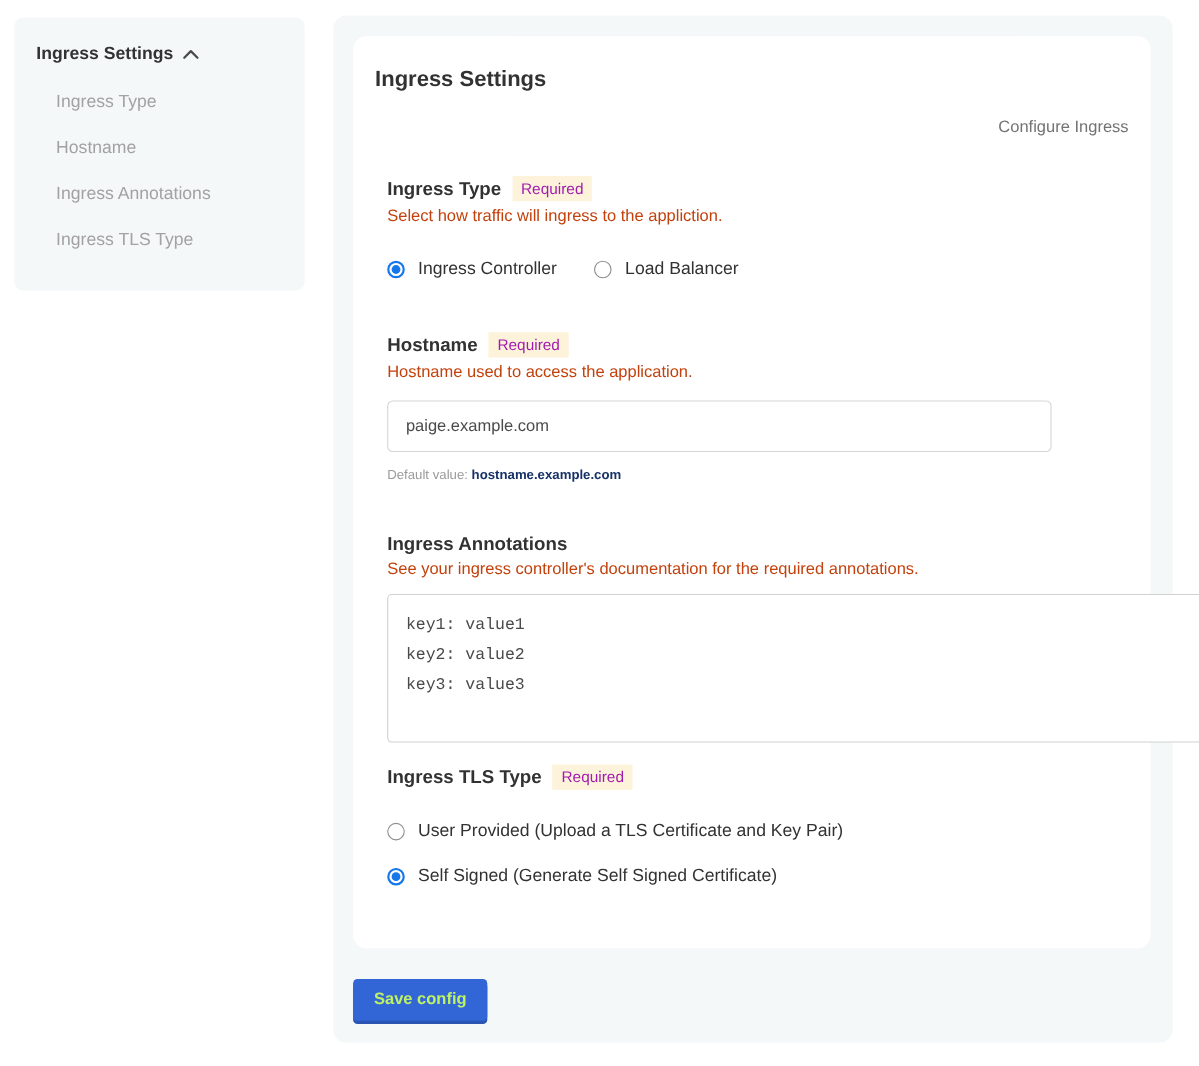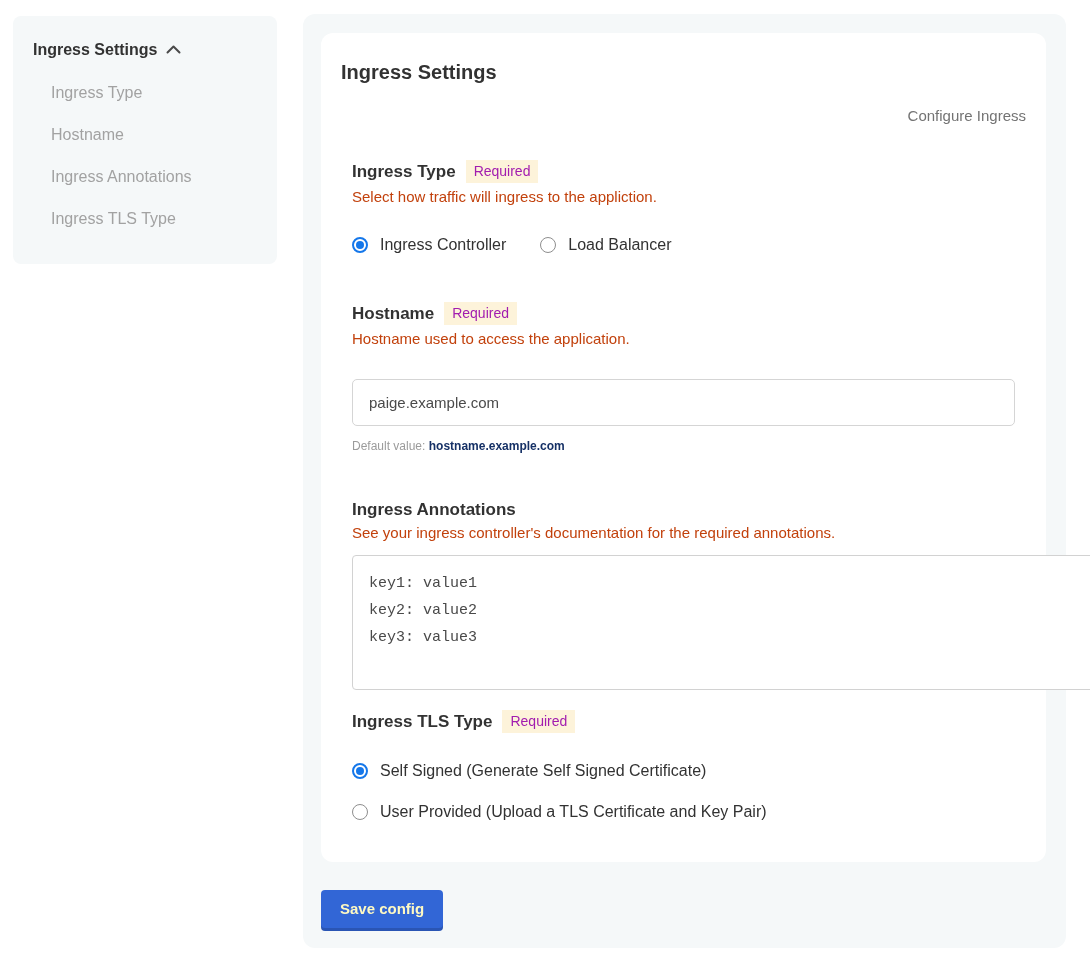--- a/index.html
+++ b/index.html
@@ -147,22 +147,22 @@
     font-size: 16px;
     color: #323232;
     line-height: 19px;
   }
   .radio-stack .radio-option:first-child { margin-top: 28px; }
   .radio-stack .radio-option + .radio-option { margin-top: 22px; }
 
   
   .text-input {
     display: block;
-    margin-top: 32px;
-    width: 663px;
+    margin-top: 17px;
+    width: 604px;
     height: 47px;
     border: 1px solid #d5d5d5;
     border-radius: 5px;
     padding: 0 16px;
     font-family: "Liberation Sans", sans-serif;
     font-size: 15px;
     color: #4a4a4a;
     background: #ffffff;
     outline: none;
   }
@@ -191,21 +191,21 @@
     background: #ffffff;
     outline: none;
     resize: both;
   }
 
   
   .save-btn {
     display: inline-block;
     margin-top: 28px;
     background: #3266d6;
-    color: #fef9c3;
+    color: #bef264;
     font-family: "Liberation Sans", sans-serif;
     font-size: 15px;
     font-weight: bold;
     line-height: 18px;
     padding: 10px 19px;
     border: none;
     border-radius: 4px;
     box-shadow: 0 3px 0 #2a55b4;
     cursor: pointer;
   }
@@ -276,25 +276,25 @@
 key3: value3</textarea>
     </div>
 
     <div class="section" id="sec-tls">
       <div class="section-head">
         <span class="section-title">Ingress TLS Type</span>
         <span class="badge">Required</span>
       </div>
       <div class="radio-stack">
         <div class="radio-option">
+          <span class="radio-circle"></span>
+          <span class="radio-label">User Provided (Upload a TLS Certificate and Key Pair)</span>
+        </div>
+        <div class="radio-option">
           <span class="radio-circle selected"></span>
           <span class="radio-label">Self Signed (Generate Self Signed Certificate)</span>
         </div>
-        <div class="radio-option">
-          <span class="radio-circle"></span>
-          <span class="radio-label">User Provided (Upload a TLS Certificate and Key Pair)</span>
-        </div>
       </div>
     </div>
   </section>
 
   <button class="save-btn">Save config</button>
 </main>
 
 </body></html>

